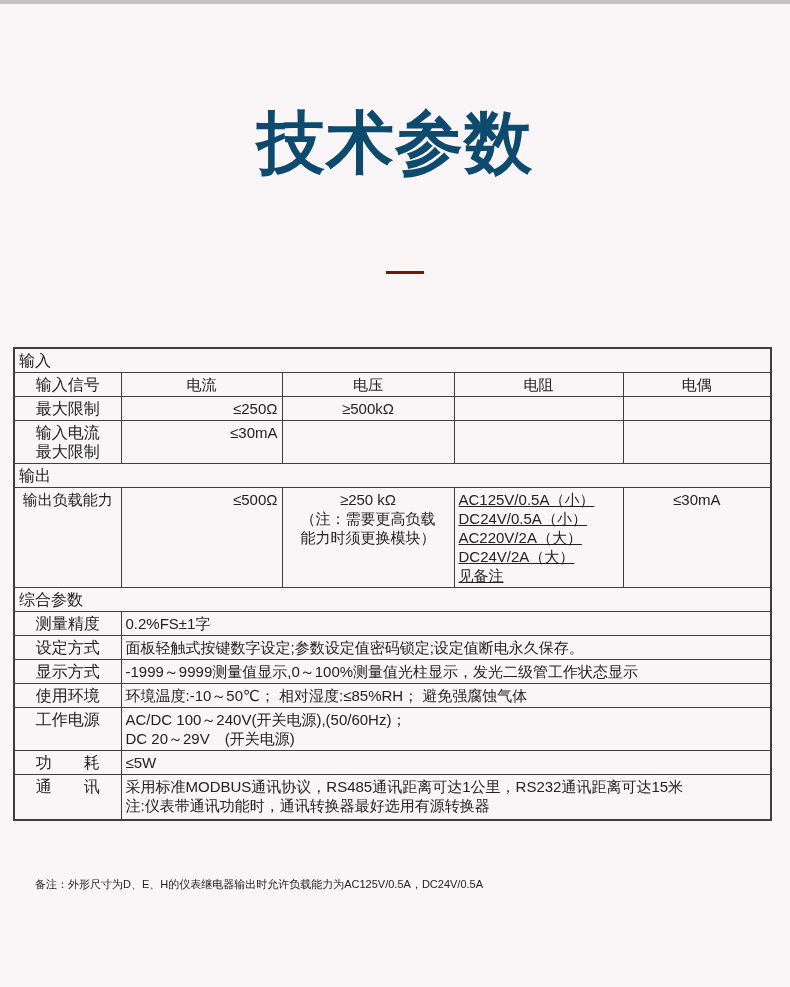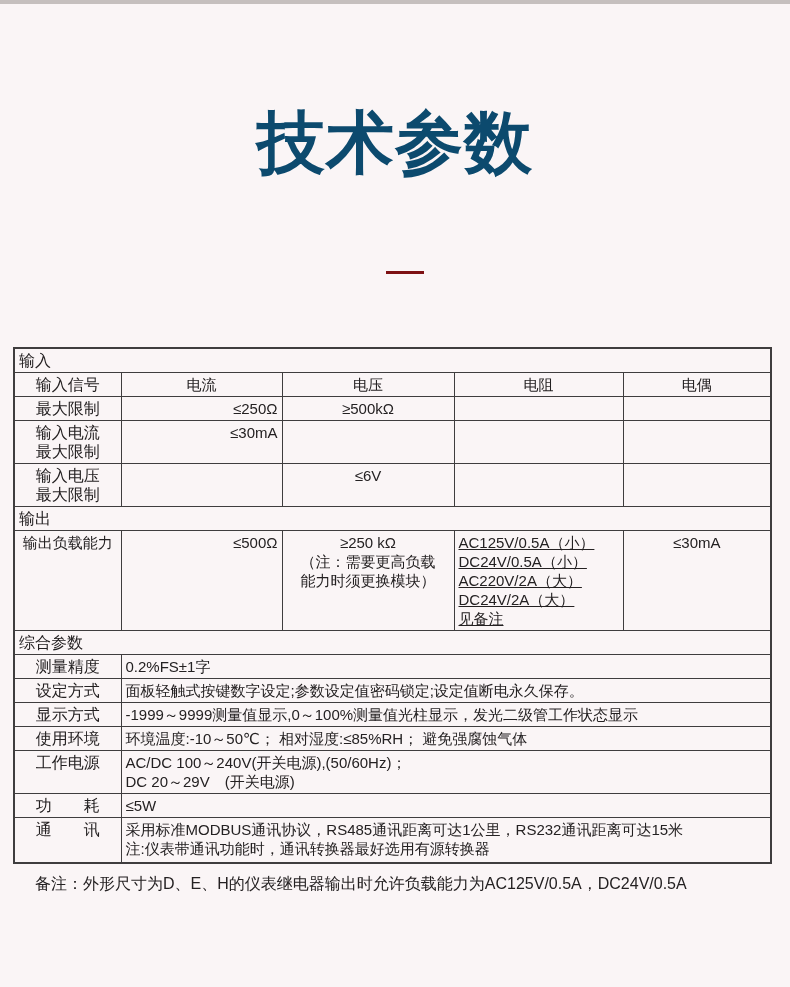--- a/index.html
+++ b/index.html
@@ -41,21 +41,21 @@
   tr.vtop td{vertical-align:top;margin-top:40px;}
   td.sec{padding-left:24px;font-size:16px;}
   td.lab{text-align:center;font-size:16px;}
   td.c{text-align:center;}
   td.vl{text-align:right;padding-left:33px;}
   td.relay{padding-left:13px;text-decoration:underline;}
   td.merged{padding-left:10px;}
   .line{display:block;}
   .note-line{
     position:absolute;top:874px;left:35px;width:740px;
-    font-size:16px;line-height:20px;color:#242122;
+    font-size:11px;line-height:20px;color:#242122;
   }
 </style>
 </head>
 <body>
 
 <div class="top-bar"></div>
 
 <div class="page-title">技术参数</div>
 
 <div class="title-divider"></div>
@@ -87,30 +87,20 @@
     <td></td>
     <td></td>
   </tr>
   <tr style="height:39px" class="vtop">
     <td class="lab">
       <span class="line">输入电流</span>
       <span class="line">最大限制</span>
     </td>
     <td class="vl">≤30mA</td>
     <td></td>
-    <td></td>
-    <td></td>
-  </tr>
-  <tr style="height:42px" class="vtop">
-    <td class="lab">
-      <span class="line">输入电压</span>
-      <span class="line">最大限制</span>
-    </td>
-    <td></td>
-    <td class="c">≤6V</td>
     <td></td>
     <td></td>
   </tr>
 
   <tr style="height:20px">
     <td class="sec" colspan="5">输出</td>
   </tr>
   <tr style="height:95px" class="vtop">
     <td style="text-align:center;padding-left:1px;padding-right:1px">输出负载能力</td>
     <td class="vl">≤500Ω</td>

